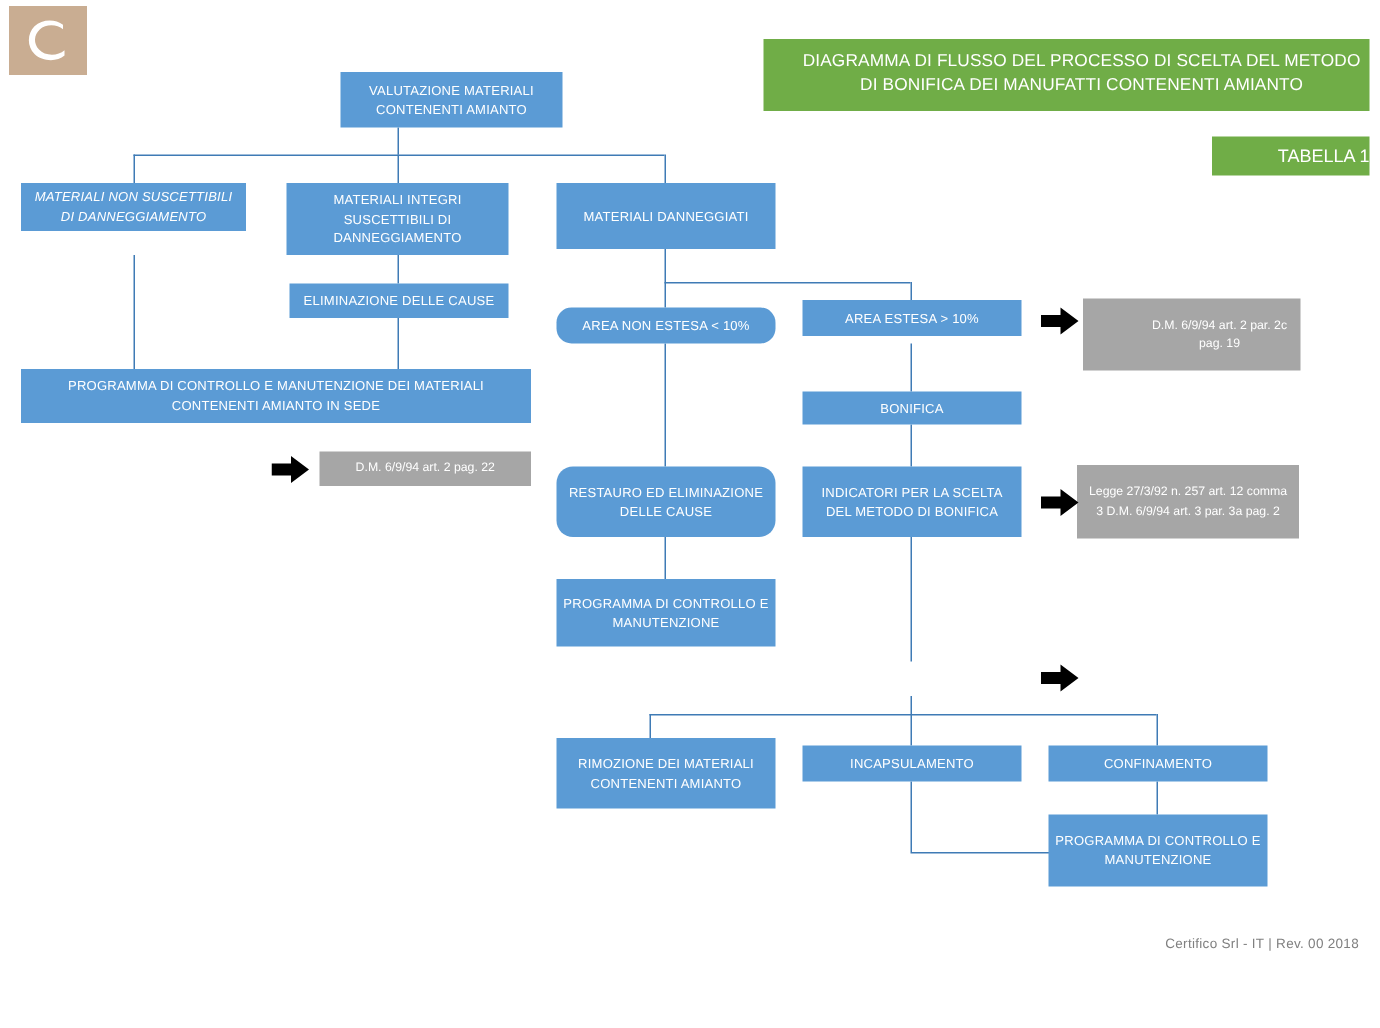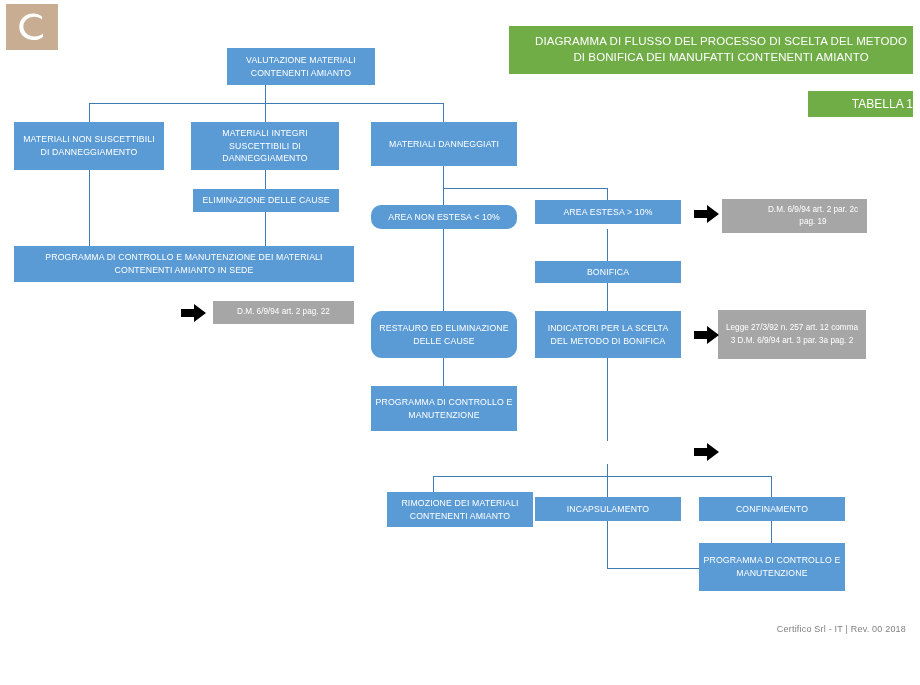--- a/index.html
+++ b/index.html
@@ -175,21 +175,21 @@
   <div class="conn v" style="left:607px; top:476px; height:21px;"></div>
   <div class="conn v" style="left:771px; top:476px; height:21px;"></div>
 
   <div class="conn v" style="left:607px; top:521px; height:47px;"></div>
   <div class="conn h" style="left:607px; top:568px; width:94px;"></div>
 
   <div class="conn v" style="left:771px; top:521px; height:22px;"></div>
 
   <div class="node" style="left:191px; top:48px; width:148px; height:37px;margin-left:36px;">VALUTAZIONE MATERIALI CONTENENTI AMIANTO</div>
 
-  <div class="node" style="left:14px; top:122px; width:150px; height:48px;">MATERIALI NON SUSCETTIBILI DI DANNEGGIAMENTO</div>
+  <div class="node" style="left:14px; top:122px; width:150px; height:32px;font-style:italic;">MATERIALI NON SUSCETTIBILI DI DANNEGGIAMENTO</div>
 
   <div class="node" style="left:191px; top:122px; width:148px; height:48px;">MATERIALI INTEGRI SUSCETTIBILI DI DANNEGGIAMENTO</div>
 
   <div class="node" style="left:371px; top:122px; width:146px; height:44px;">MATERIALI DANNEGGIATI</div>
 
   <div class="node" style="left:193px; top:189px; width:146px; height:23px;">ELIMINAZIONE DELLE CAUSE</div>
 
   <div class="node" style="left:14px; top:246px; width:340px; height:36px;">PROGRAMMA DI CONTROLLO E MANUTENZIONE DEI MATERIALI CONTENENTI AMIANTO IN SEDE</div>
 
   <div class="node" style="left:371px; top:205px; width:146px; height:24px;border-radius:10px;">AREA NON ESTESA &lt; 10%</div>
@@ -198,41 +198,41 @@
 
   <div class="node" style="left:535px; top:261px; width:146px; height:22px;">BONIFICA</div>
 
   <div class="node" style="left:371px; top:311px; width:146px; height:47px;border-radius:11px;">RESTAURO ED ELIMINAZIONE DELLE CAUSE</div>
 
   <div class="node" style="left:535px; top:311px; width:146px; height:47px;">INDICATORI PER LA SCELTA DEL METODO DI BONIFICA</div>
 
   <div class="node" style="left:371px; top:386px; width:146px; height:45px;">PROGRAMMA DI CONTROLLO E MANUTENZIONE</div>
 
 
-  <div class="node" style="left:371px; top:492px; width:146px; height:35px;margin-left:16px;">RIMOZIONE DEI MATERIALI CONTENENTI AMIANTO</div>
+  <div class="node" style="left:371px; top:492px; width:146px; height:47px;">RIMOZIONE DEI MATERIALI CONTENENTI AMIANTO</div>
 
   <div class="node" style="left:535px; top:497px; width:146px; height:24px;">INCAPSULAMENTO</div>
 
   <div class="node" style="left:699px; top:497px; width:146px; height:24px;">CONFINAMENTO</div>
 
   <div class="node" style="left:699px; top:543px; width:146px; height:48px;">PROGRAMMA DI CONTROLLO E MANUTENZIONE</div>
 
   <div class="arrow" style="left:181px; top:303px;">
     <svg width="26" height="20" viewBox="0 0 26 20">
       <path d="M0 6 L13 6 L13 1 L25 10 L13 19 L13 14 L0 14 Z" fill="#000000"></path>
     </svg>
   </div>
   <div class="ref" style="left:213px; top:301px; width:141px; height:23px;">D.M. 6/9/94 art. 2 pag. 22</div>
 
   <div class="arrow" style="left:694px; top:204px;">
     <svg width="26" height="20" viewBox="0 0 26 20">
       <path d="M0 6 L13 6 L13 1 L25 10 L13 19 L13 14 L0 14 Z" fill="#000000"></path>
     </svg>
   </div>
-  <div class="ref" style="left:722px; top:199px; width:145px; height:34px;padding-left:42px;">D.M. 6/9/94 art. 2 par. 2c pag. 19</div>
+  <div class="ref" style="left:722px; top:199px; width:145px; height:48px;padding-left:42px;">D.M. 6/9/94 art. 2 par. 2c pag. 19</div>
 
   <div class="arrow" style="left:694px; top:325px;">
     <svg width="26" height="20" viewBox="0 0 26 20">
       <path d="M0 6 L13 6 L13 1 L25 10 L13 19 L13 14 L0 14 Z" fill="#000000"></path>
     </svg>
   </div>
   <div class="ref" style="left:718px; top:310px; width:148px; height:49px;">Legge 27/3/92 n. 257 art. 12 comma 3 D.M. 6/9/94 art. 3 par. 3a pag. 2</div>
 
   <div class="arrow" style="left:694px; top:442px;">
     <svg width="26" height="20" viewBox="0 0 26 20">

